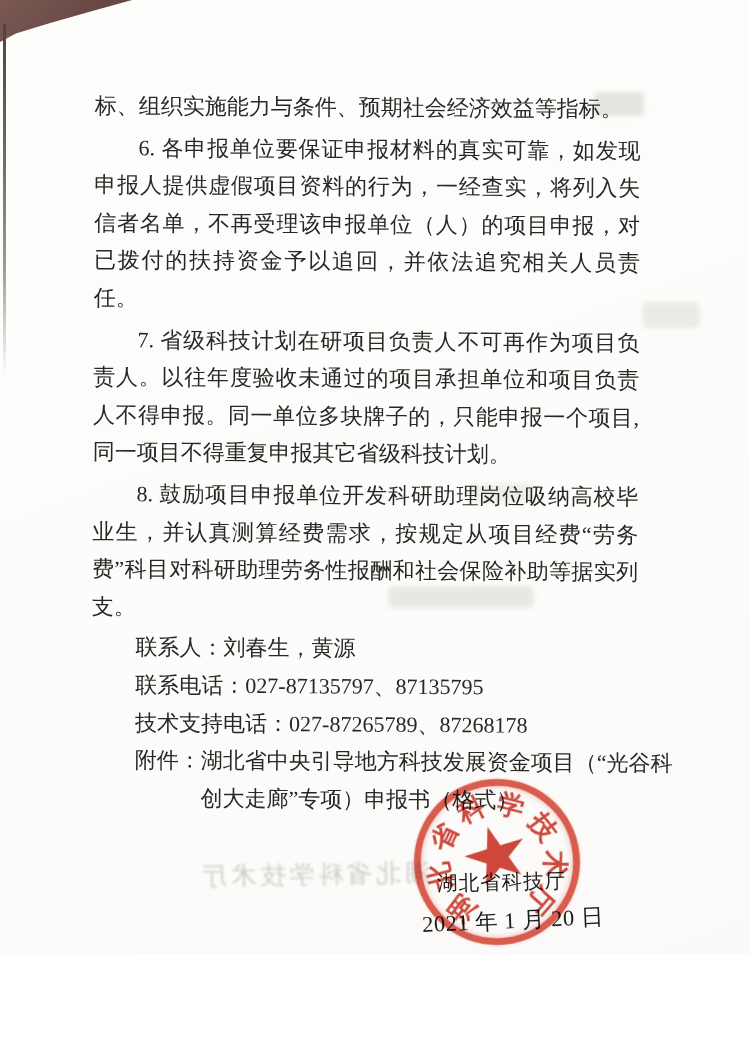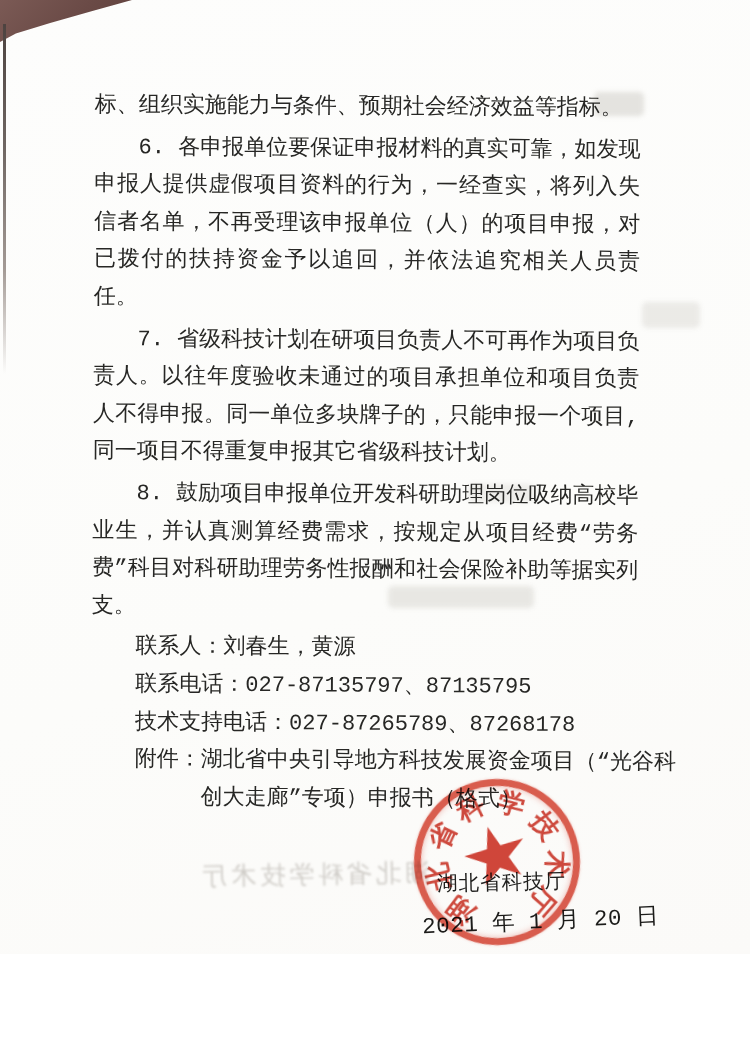--- a/index.html
+++ b/index.html
@@ -1,20 +1,20 @@
 <!DOCTYPE html>
 <html><head>
 <meta charset="utf-8">
 <title>Document</title>
 <style>
   html,body{margin:0;padding:0;background:#ffffff;}
   .page{
     position:relative;width:750px;height:954px;overflow:hidden;
     background:linear-gradient(160deg,#fdfdfc 0%,#fcfcfa 60%,#fbfaf8 100%);
-    font-family:Liberation Mono, monospace;
+    font-family:Liberation Serif, serif;
     color:#272725;
   }
   
   .corner-wedge{
     position:absolute;left:0;top:0;width:132px;height:42px;
     background:linear-gradient(135deg,#7b5a55 0%,#6a4a46 55%,#5e403c 100%);
     clip-path:polygon(0 0,100% 0,70% 26%,38% 55%,12% 80%,0 100%);
   }
   .edge-line{
     position:absolute;left:3px;top:24px;width:2.5px;height:350px;

